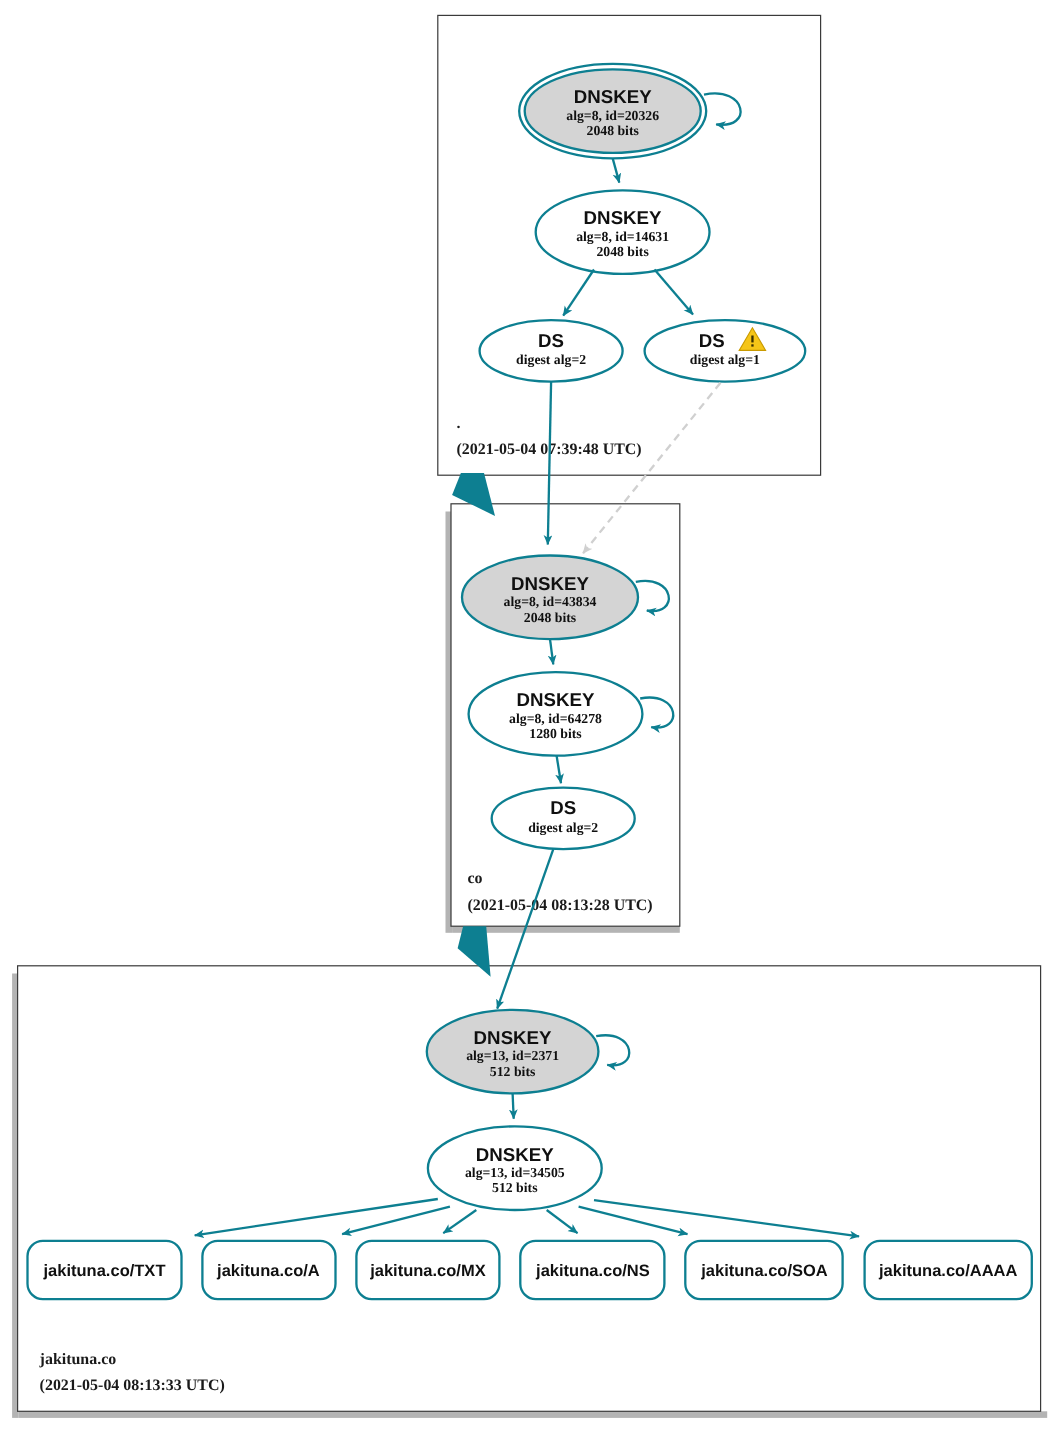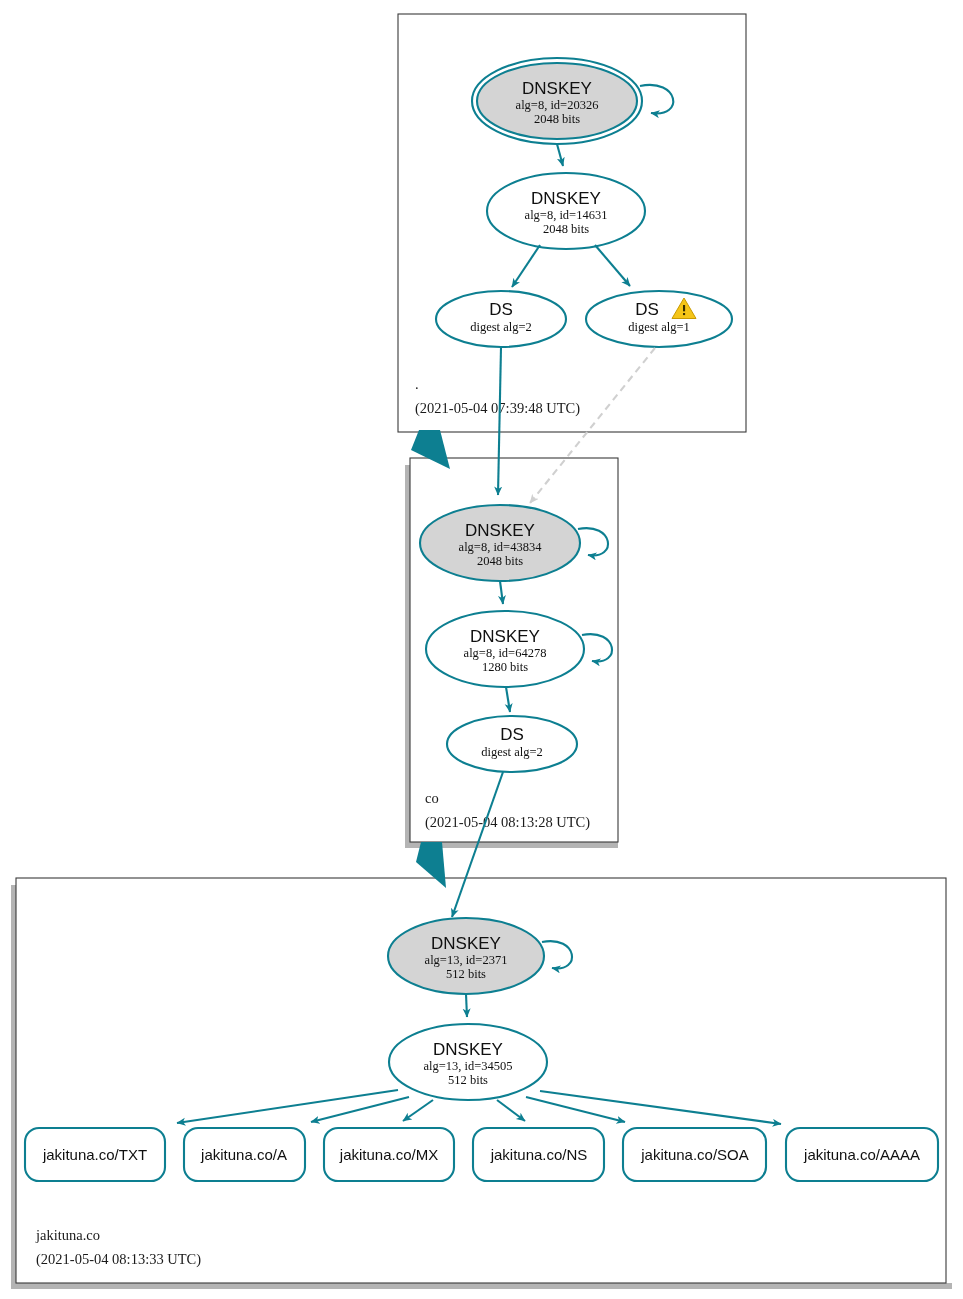--- a/index.html
+++ b/index.html
@@ -10,20 +10,21 @@
   }
   body {
     font-family: "Liberation Sans", sans-serif;
   }
   #stage {
     position: relative;
     width: 963px;
     height: 1299px;
     background: #ffffff;
     overflow: hidden;
+    font-weight: bold;
   }
   #svg-root {
     position: absolute;
     left: 0;
     top: 0;
     width: 963px;
     height: 1299px;
   }
   .zone-title {
     font-family: "Liberation Serif", serif;

